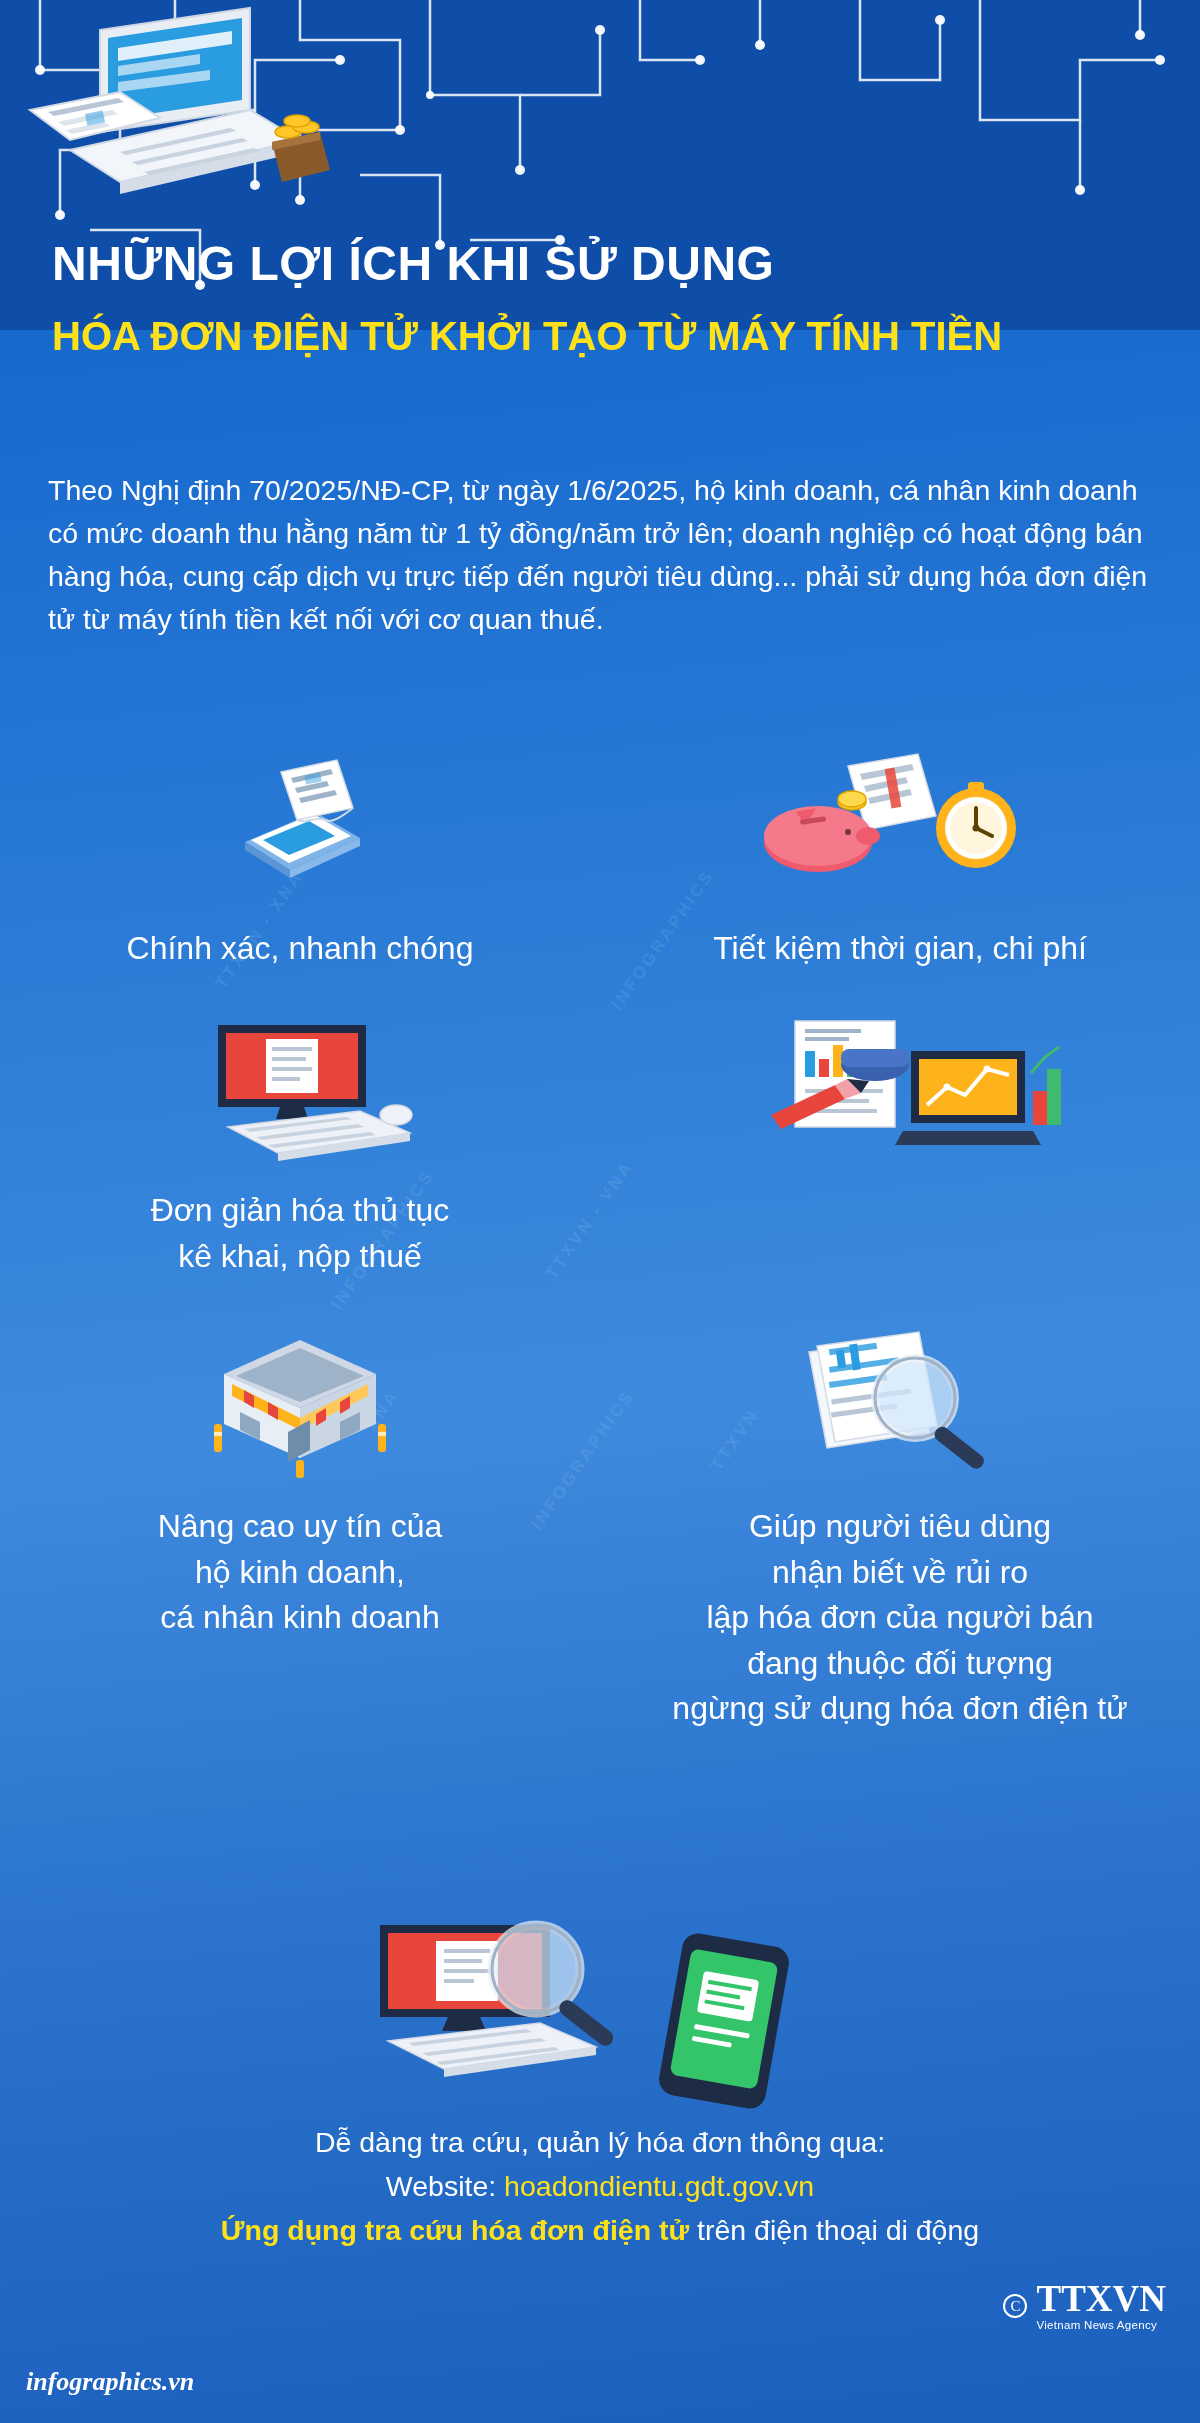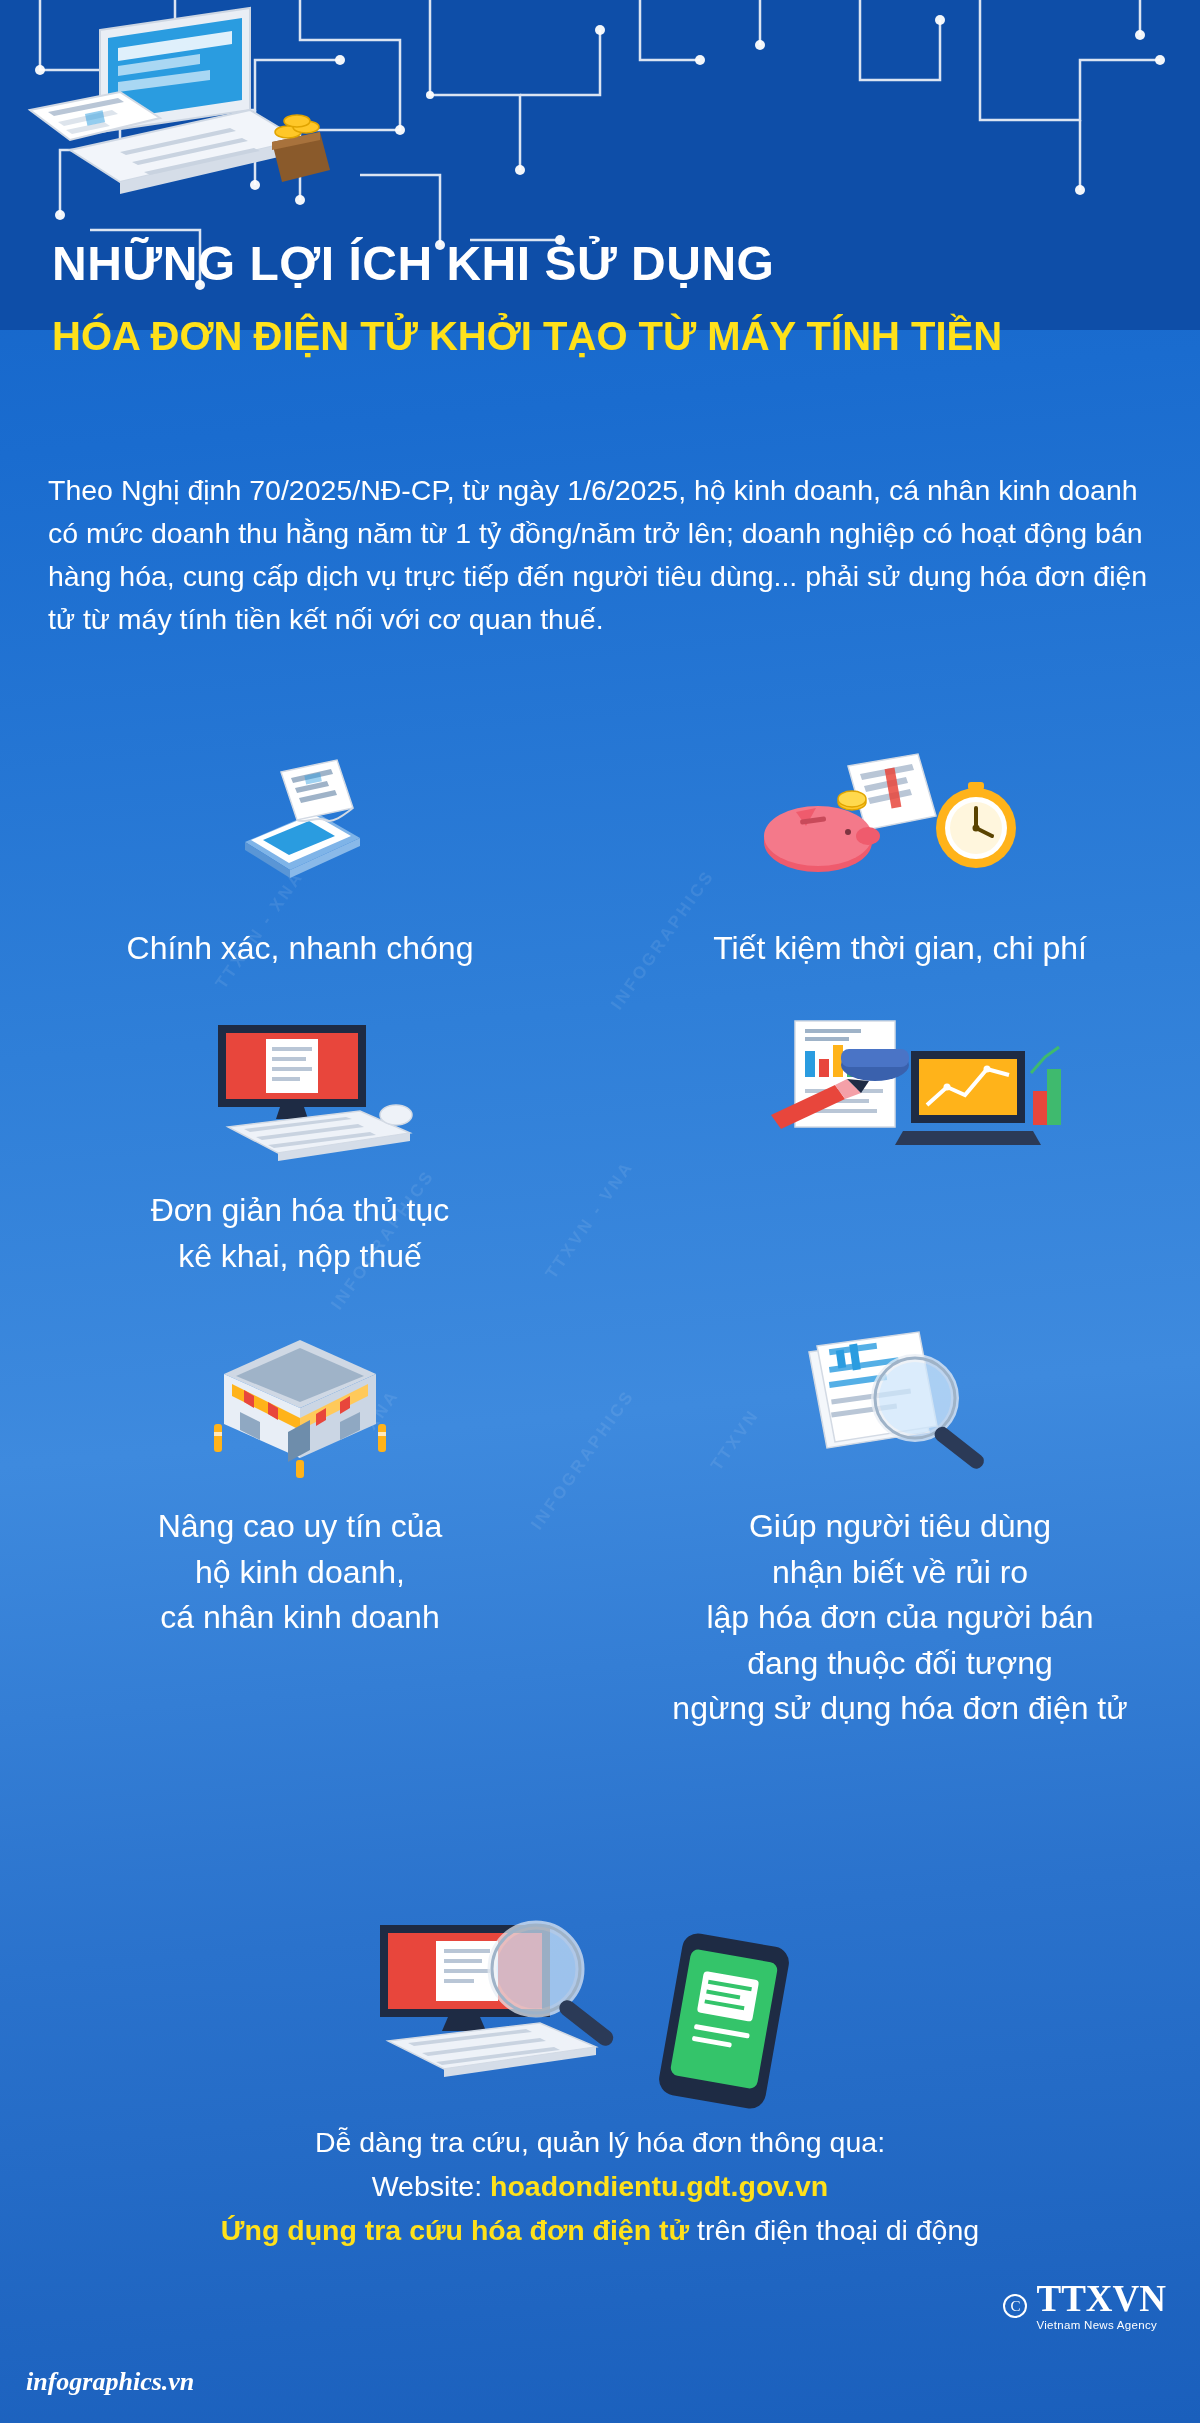--- a/index.html
+++ b/index.html
@@ -116,21 +116,21 @@
   }
   .footer-text {
     position: absolute;
     top: 2120px; left: 0;
     width: 1200px;
     text-align: center;
     color: #ffffff;
     font-size: 28.5px;
     line-height: 1.55;
   }
-  .footer-text .site { color: #ffe11a; font-weight: bold; }
+  .footer-text .site { color: #ffe11a; font-weight: normal; }
   .footer-text .app { color: #ffe11a; font-weight: bold; }
   
   .ttxvn {
     position: absolute;
     right: 34px; bottom: 92px;
     display: flex;
     align-items: center;
     gap: 9px;
   }
   .ttxvn .cmark {

